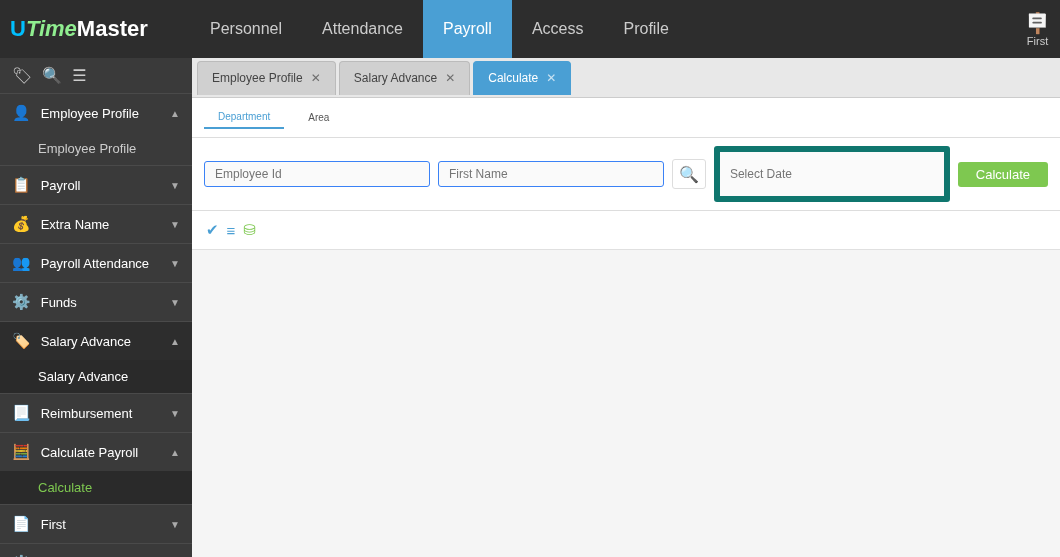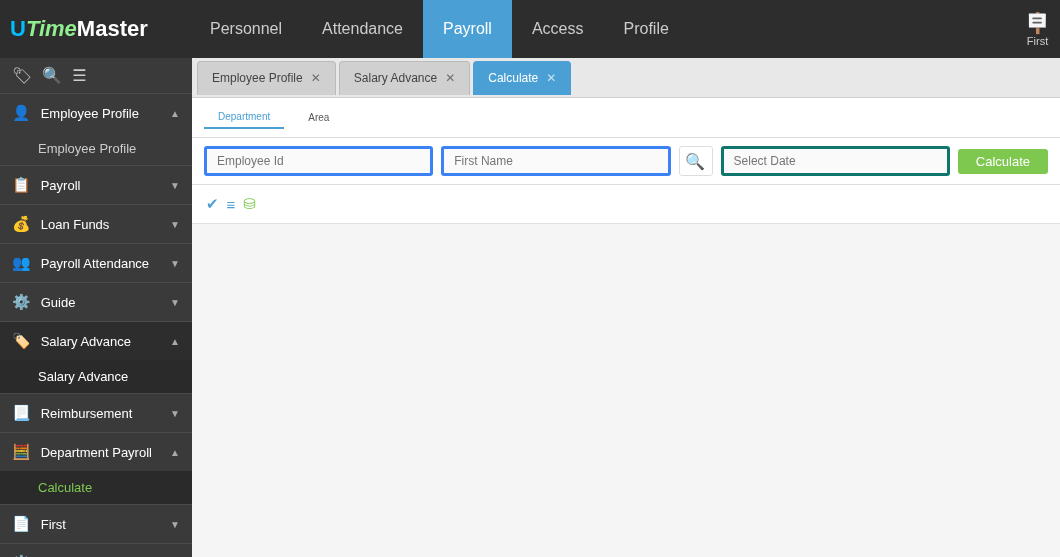--- a/index.html
+++ b/index.html
@@ -178,40 +178,40 @@
       padding: 8px 12px;
       display: flex;
       align-items: center;
       gap: 8px;
       border-bottom: 1px solid #ddd;
       flex-shrink: 0;
     }
     .filter-input {
       flex: 1;
       padding: 5px 10px;
-      border: 3px solid #3b82f6;
+      border: 1px solid #3b82f6;
       border-radius: 3px;
       font-size: 12px;
       color: #888;
       background: #fafafa;
     }
     .filter-search-btn {
       width: 34px; height: 30px;
       background: white;
       border: 1px solid #ddd;
       border-radius: 3px;
       display: flex; align-items: center; justify-content: center;
       cursor: pointer;
       font-size: 16px;
       color: #555;
     }
     .filter-date-input {
       flex: 1;
-      padding: 5px 10px;
-      border: 3px solid #0f766e;
+      padding: 15px 10px;
+      border: 6px solid #0f766e;
       border-radius: 3px;
       font-size: 12px;
       color: #888;
       background: #fafafa;
     }
     .calculate-btn {
       padding: 5px 18px;
       background: #7ec850;
       color: white;
       border: none;
@@ -288,37 +288,37 @@
       <div class="sidebar-section-header">
         <span class="section-icon">📋</span>
         <span>Payroll</span>
         <span class="chevron">▼</span>
       </div>
     </div>
 
     <div class="sidebar-section">
       <div class="sidebar-section-header">
         <span class="section-icon">💰</span>
-        <span>Loan Funds</span>
+        <span>Extra Name</span>
         <span class="chevron">▼</span>
       </div>
     </div>
 
     <div class="sidebar-section">
       <div class="sidebar-section-header">
         <span class="section-icon">👥</span>
         <span>Payroll Attendance</span>
         <span class="chevron">▼</span>
       </div>
     </div>
 
     <div class="sidebar-section">
       <div class="sidebar-section-header">
         <span class="section-icon">⚙️</span>
-        <span>Guide</span>
+        <span>Funds</span>
         <span class="chevron">▼</span>
       </div>
     </div>
 
     <div class="sidebar-section">
       <div class="sidebar-section-header active-section">
         <span class="section-icon">🏷️</span>
         <span>Salary Advance</span>
         <span class="chevron">▲</span>
       </div>
@@ -329,21 +329,21 @@
       <div class="sidebar-section-header">
         <span class="section-icon">📃</span>
         <span>Reimbursement</span>
         <span class="chevron">▼</span>
       </div>
     </div>
 
     <div class="sidebar-section">
       <div class="sidebar-section-header">
         <span class="section-icon">🧮</span>
-        <span>Department Payroll</span>
+        <span>Calculate Payroll</span>
         <span class="chevron">▲</span>
       </div>
       <div class="sidebar-sub-item active-green">Calculate</div>
     </div>
 
     <div class="sidebar-section">
       <div class="sidebar-section-header">
         <span class="section-icon">📄</span>
         <span>First</span>
         <span class="chevron">▼</span>

